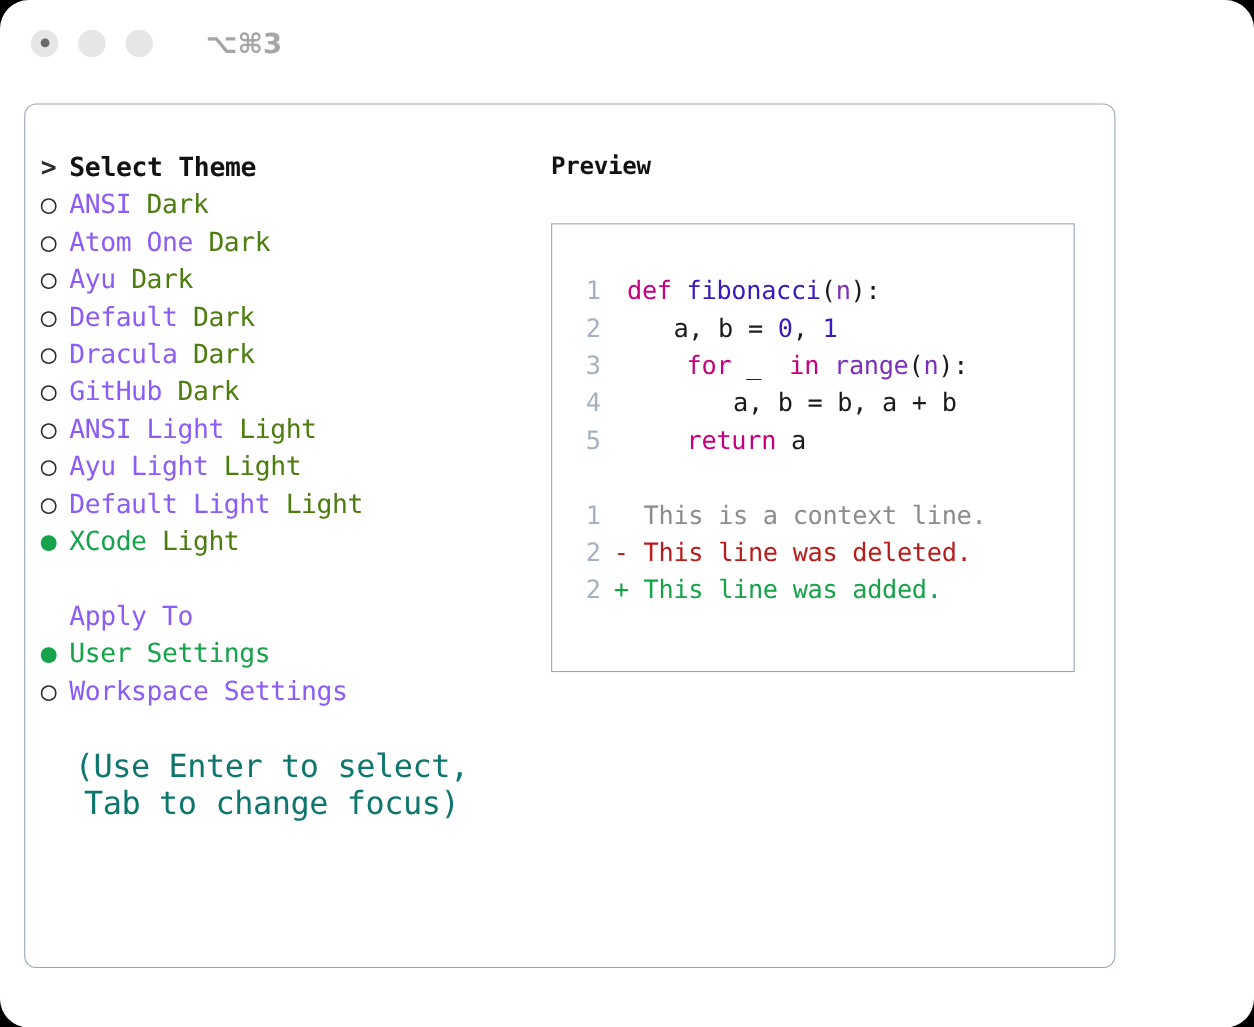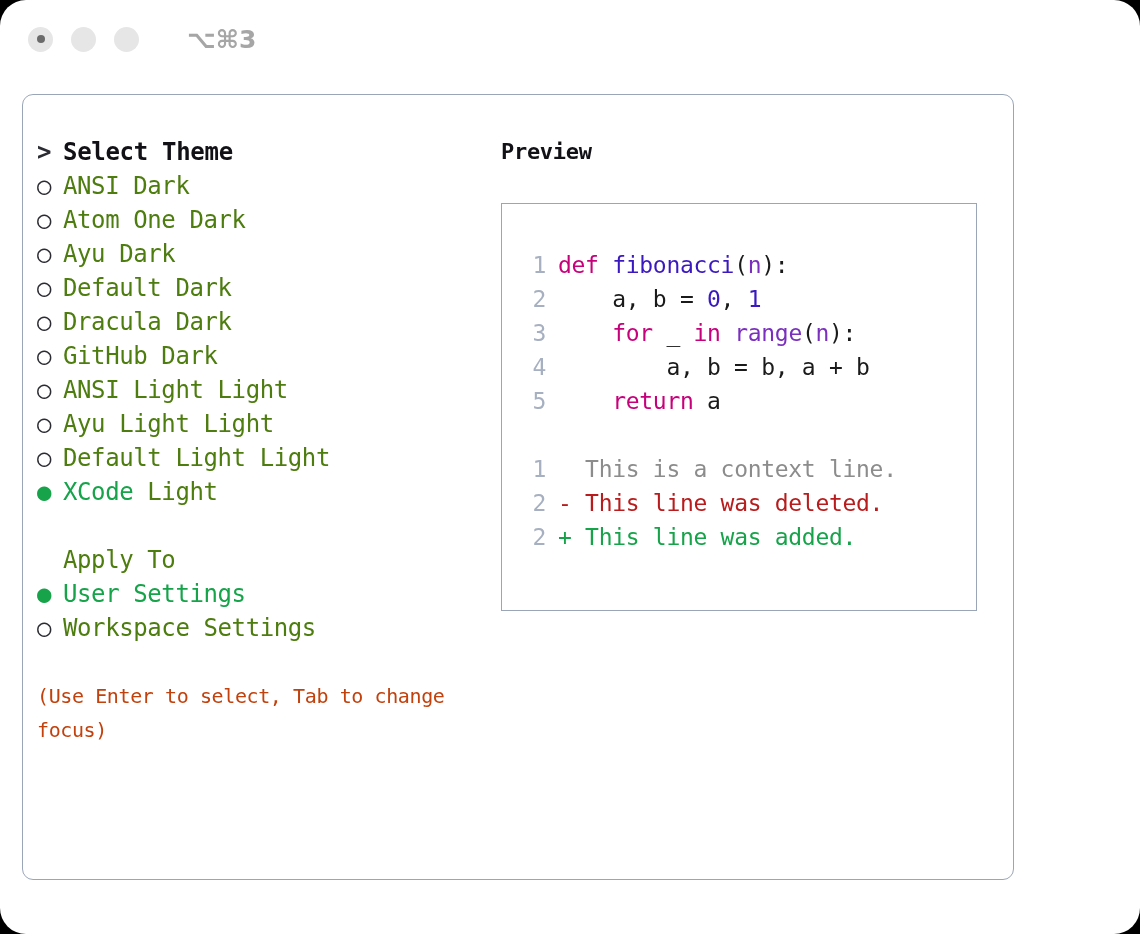--- a/index.html
+++ b/index.html
@@ -93,33 +93,34 @@
     letter-spacing: -0.3px;
   }
   .marker {
     display: inline-block;
     width: 26px;
     color: #2b2b33;
   }
   .marker.sel { color: #16a34a; }
   .marker.blank { color: transparent; }
 
-  .label { color: #4d7c0f; letter-spacing: -0.4px; }
+  .label { color: #8b5cf6; letter-spacing: -0.4px; }
   .label.sel { color: #16a34a; }
   .suffix { color: #4d7c0f; letter-spacing: -0.4px; }
 
   .spacer { height: 34px; }
 
   .hint {
-    font-size: 20px;
-    line-height: 34px;
-    color: #c2410c;
+    font-size: 29px;
+    line-height: 34px;
+    color: #0f766e;
     letter-spacing: -0.4px;
     width: 420px;
     margin-top: 34px;
+    text-align: center;
   }
 
   
   .right-col {
     position: absolute;
     left: 478px;
     top: 40px;
     width: 500px;
   }
   .preview-title {
@@ -149,21 +150,21 @@
   }
   .lnum {
     display: inline-block;
     width: 26px;
     text-align: right;
     color: #a6b0c0;
     margin-right: 12px;
   }
   .gap-line { height: 34px; }
 
-  .tok-kw   { color: #c7007c; }
+  .tok-kw   { color: #c7007c; margin-left: 12px; }
   .tok-fn   { color: #3a19c0; text-align: center; }
   .tok-num  { color: #3a19c0; }
   .tok-var  { color: #7b2fbe; }
   .tok-plain{ color: #1a1a1a; }
   .tok-ctx  { color: #8c8c8c; }
   .tok-del  { color: #b91c1c; }
   .tok-add  { color: #16a34a; }
 </style>
 </head>
 <body>

